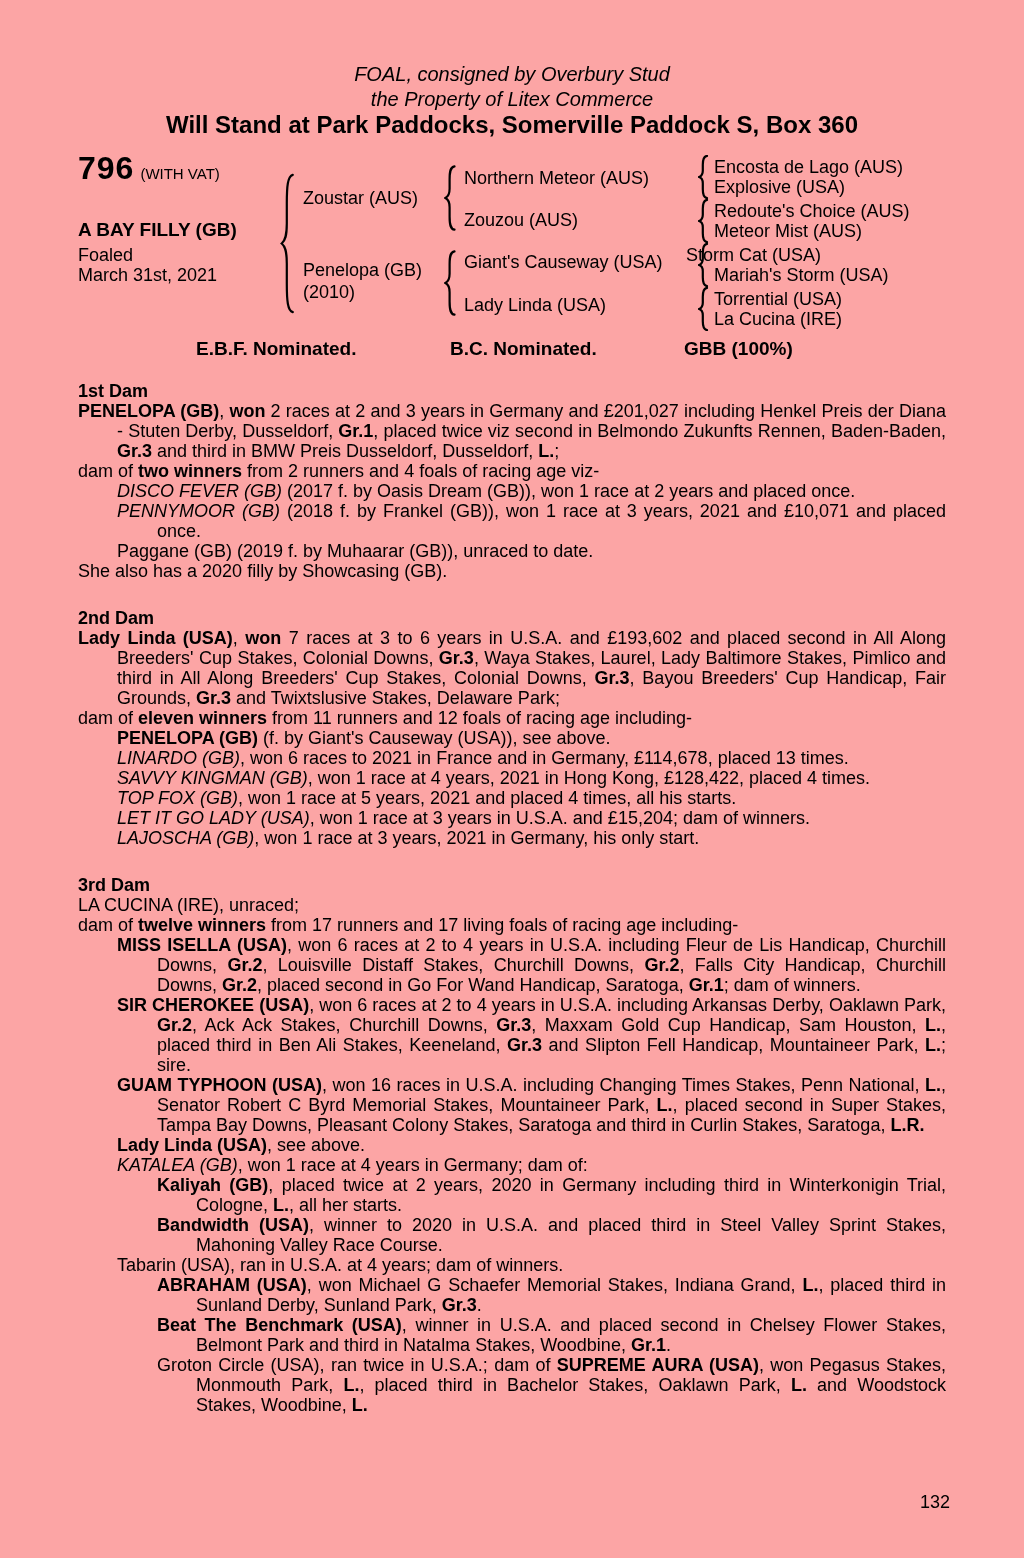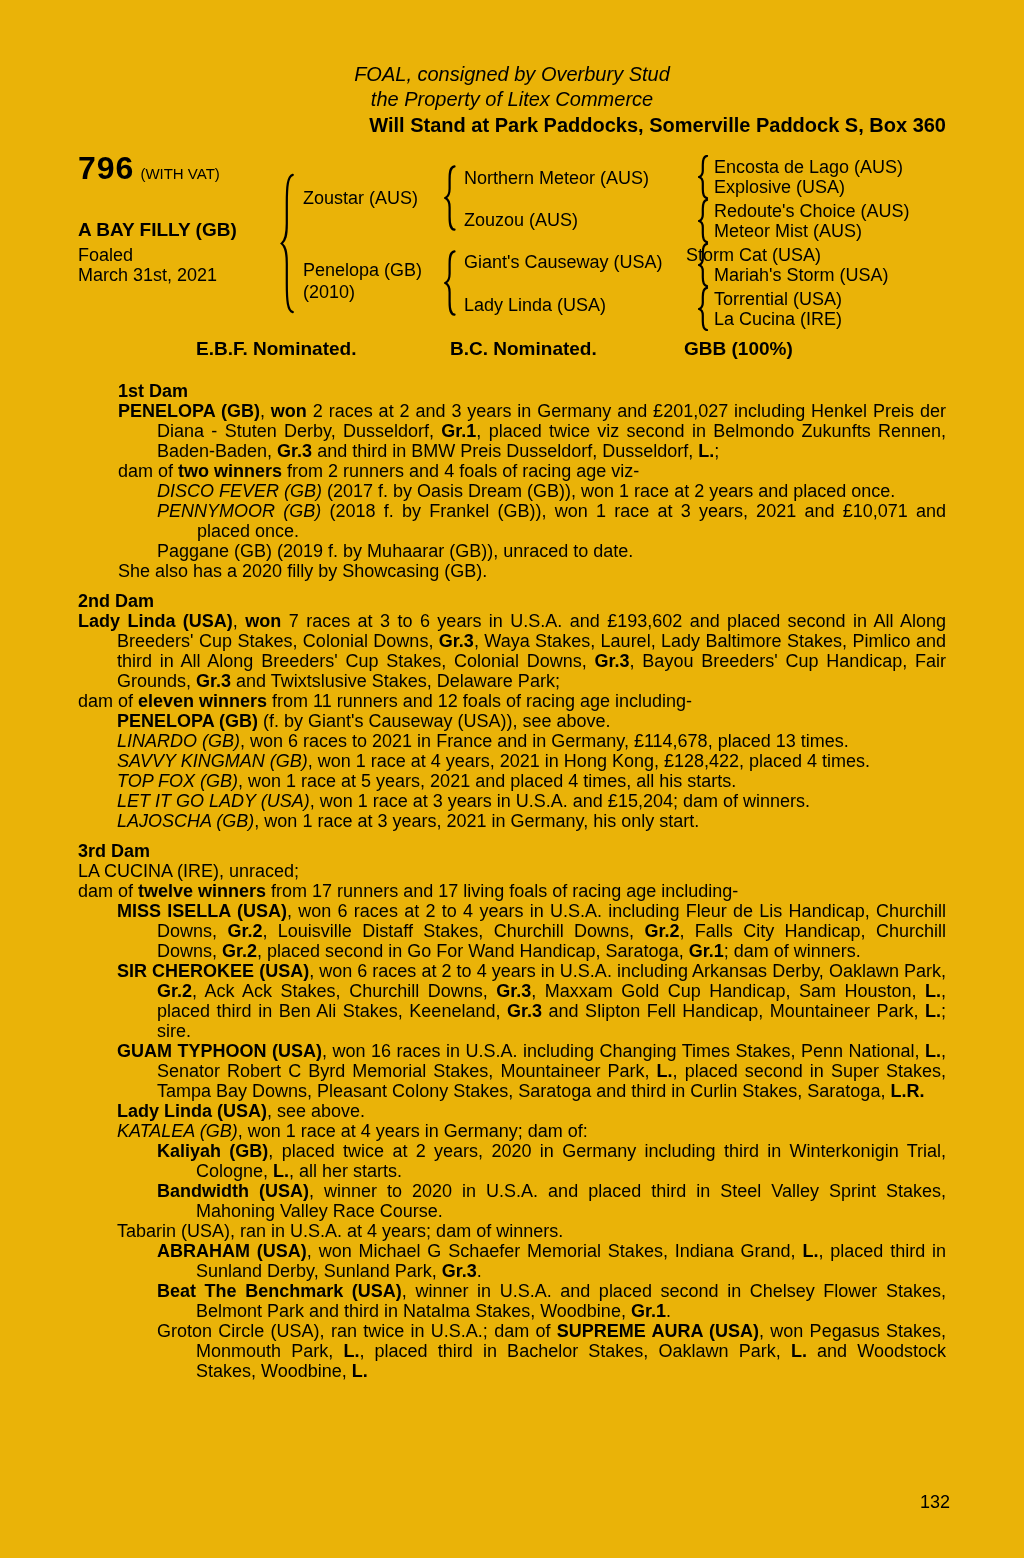--- a/index.html
+++ b/index.html
@@ -1,47 +1,47 @@
 <!DOCTYPE html>
 <html><head>
 <meta charset="utf-8">
 <style>
   html,body { margin:0; padding:0; background:#e8e8e8; }
   .page {
     position:relative; width:1024px; height:1558px; margin:0 auto;
-    background:#eab308; color:#000;
+    background:#fca5a5; color:#000;
     font-family:"Liberation Sans","DejaVu Sans",sans-serif;
     font-size:18px; line-height:20px;
   }
   .b { font-weight:bold; }
   .i { font-style:italic; }
 
   
   .hdr { position:absolute; top:62px; left:78px; width:868px; }
   .hdr-line { text-align:center; font-size:20px; line-height:25px; font-style:italic; }
-  .hdr-stand { font-size:20px; line-height:26px; font-weight:bold; text-align:right; }
+  .hdr-stand { font-size:24px; line-height:26px; font-weight:bold; text-align:center; }
 
   
   .ped { position:absolute; top:150px; left:0; width:1024px; height:195px; }
   .ped .abs { position:absolute; white-space:nowrap; }
   .lot-row { display:flex; align-items:baseline; }
   .lotno { font-size:32px; font-weight:bold; letter-spacing:1px; }
   .vat { font-size:15px; margin-left:6px; }
   .desc { font-size:19px; font-weight:bold; }
   .brace { position:absolute; }
   .brace svg { display:block; width:100%; height:100%; }
 
   
   .noms { position:absolute; top:339px; left:0; width:1024px; height:24px; font-weight:bold; font-size:19px; }
   .noms span { position:absolute; white-space:nowrap; }
 
   
   .cat-body { position:absolute; top:381px; left:78px; width:868px; }
-  .section { margin-top:10px; }
-  .section:first-child { margin-top:0;margin-left:40px; }
+  .section { margin-top:27px; }
+  .section:first-child { margin-top:0; }
   .sec-heading { font-weight:bold; }
   .para { margin:0; text-align:justify; }
   .ind0 { padding-left:39px;  text-indent:-39px; }
   .ind1 { padding-left:79px;  text-indent:-40px; }
   .ind2 { padding-left:118px; text-indent:-39px; }
 
   .pageno { position:absolute; top:1492px; right:74px; font-size:18px; }
 </style>
 </head>
 <body>

